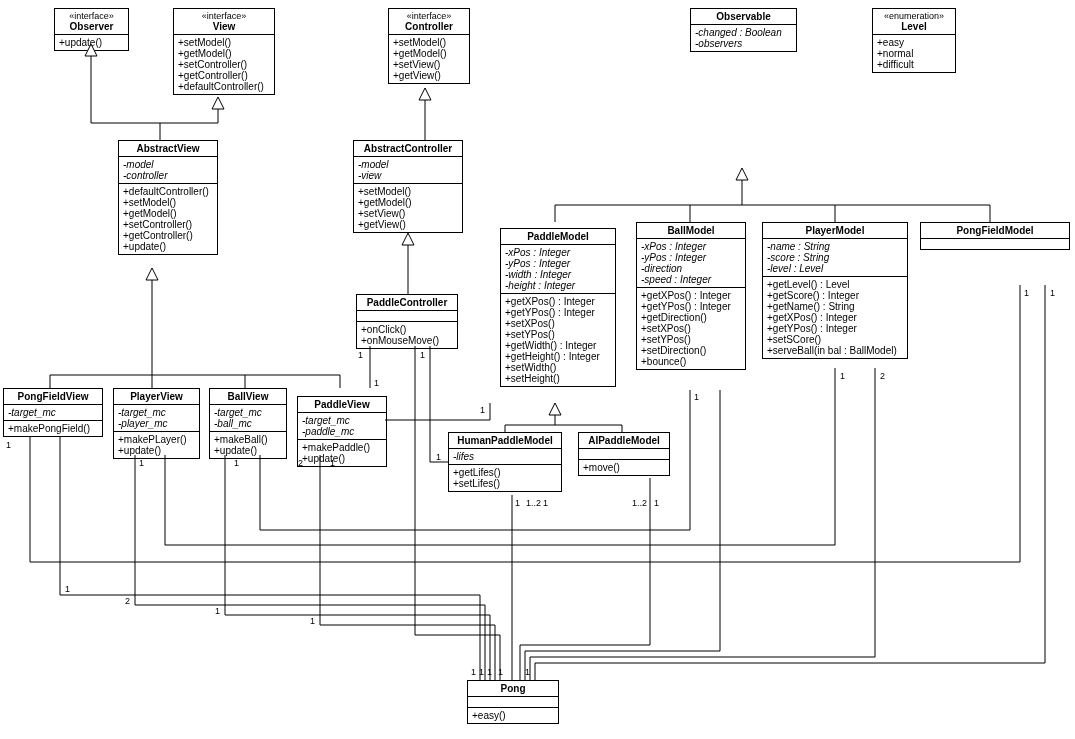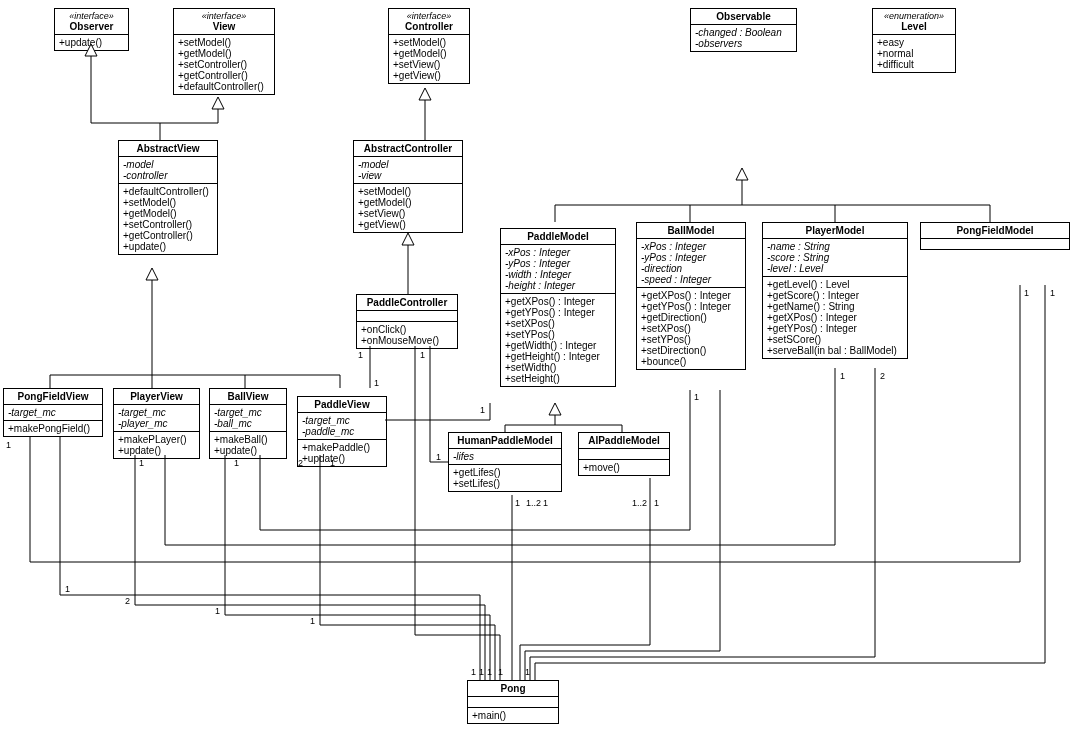--- a/index.html
+++ b/index.html
@@ -1,18 +1,18 @@
 <!DOCTYPE html>
 <html><head>
 <meta charset="utf-8">
 <style>
 body{margin:0;font-family:Arial,sans-serif;font-size:10px;background:#fff;position:relative;width:1075px;height:739px}
 .cls{position:absolute;border:1px solid #000;background:#fff}
 .cls .hdr{border-bottom:1px solid #000;text-align:center;padding:2px 4px}
-.cls .stereo{font-style:italic;font-size:9px}
+.cls .stereo{font-size:9px}
 .cls .name{font-weight:bold}
 .cls .sec{border-bottom:1px solid #000;padding:2px 4px}
 .cls .sec:last-child{border-bottom:none}
 .cls .sec div{white-space:nowrap;font-style:italic}
 .cls .sec.ops div{font-style:normal}
 .cls .empty{min-height:6px}
 svg{position:absolute;top:0;left:0;pointer-events:none}
 line,polyline{stroke:#000;stroke-width:1;fill:none}
 polygon.hollow{fill:#fff;stroke:#000}
 .mult{position:absolute;font-size:9px;background:transparent}
@@ -270,21 +270,21 @@
       <div>+move()</div>
     </div>
 </div>
 
 <div class="cls" style="left:467px;top:680px;width:90px">
  <div class="hdr">
       <div class="name">Pong</div>
     </div>
  <div class="sec empty"></div>
  <div class="sec ops">
-      <div>+main()</div>
+      <div>+easy()</div>
     </div>
 </div>
 
 <svg width="1075" height="739">
 
 <line x1="91" y1="56" x2="91" y2="123"></line>
     <polygon class="hollow" points="91,44 85,56 97,56"></polygon>
 <line x1="91" y1="123" x2="218" y2="123"></line>
 <line x1="218" y1="109" x2="218" y2="123"></line>
     <polygon class="hollow" points="218,97 212,109 224,109"></polygon>

